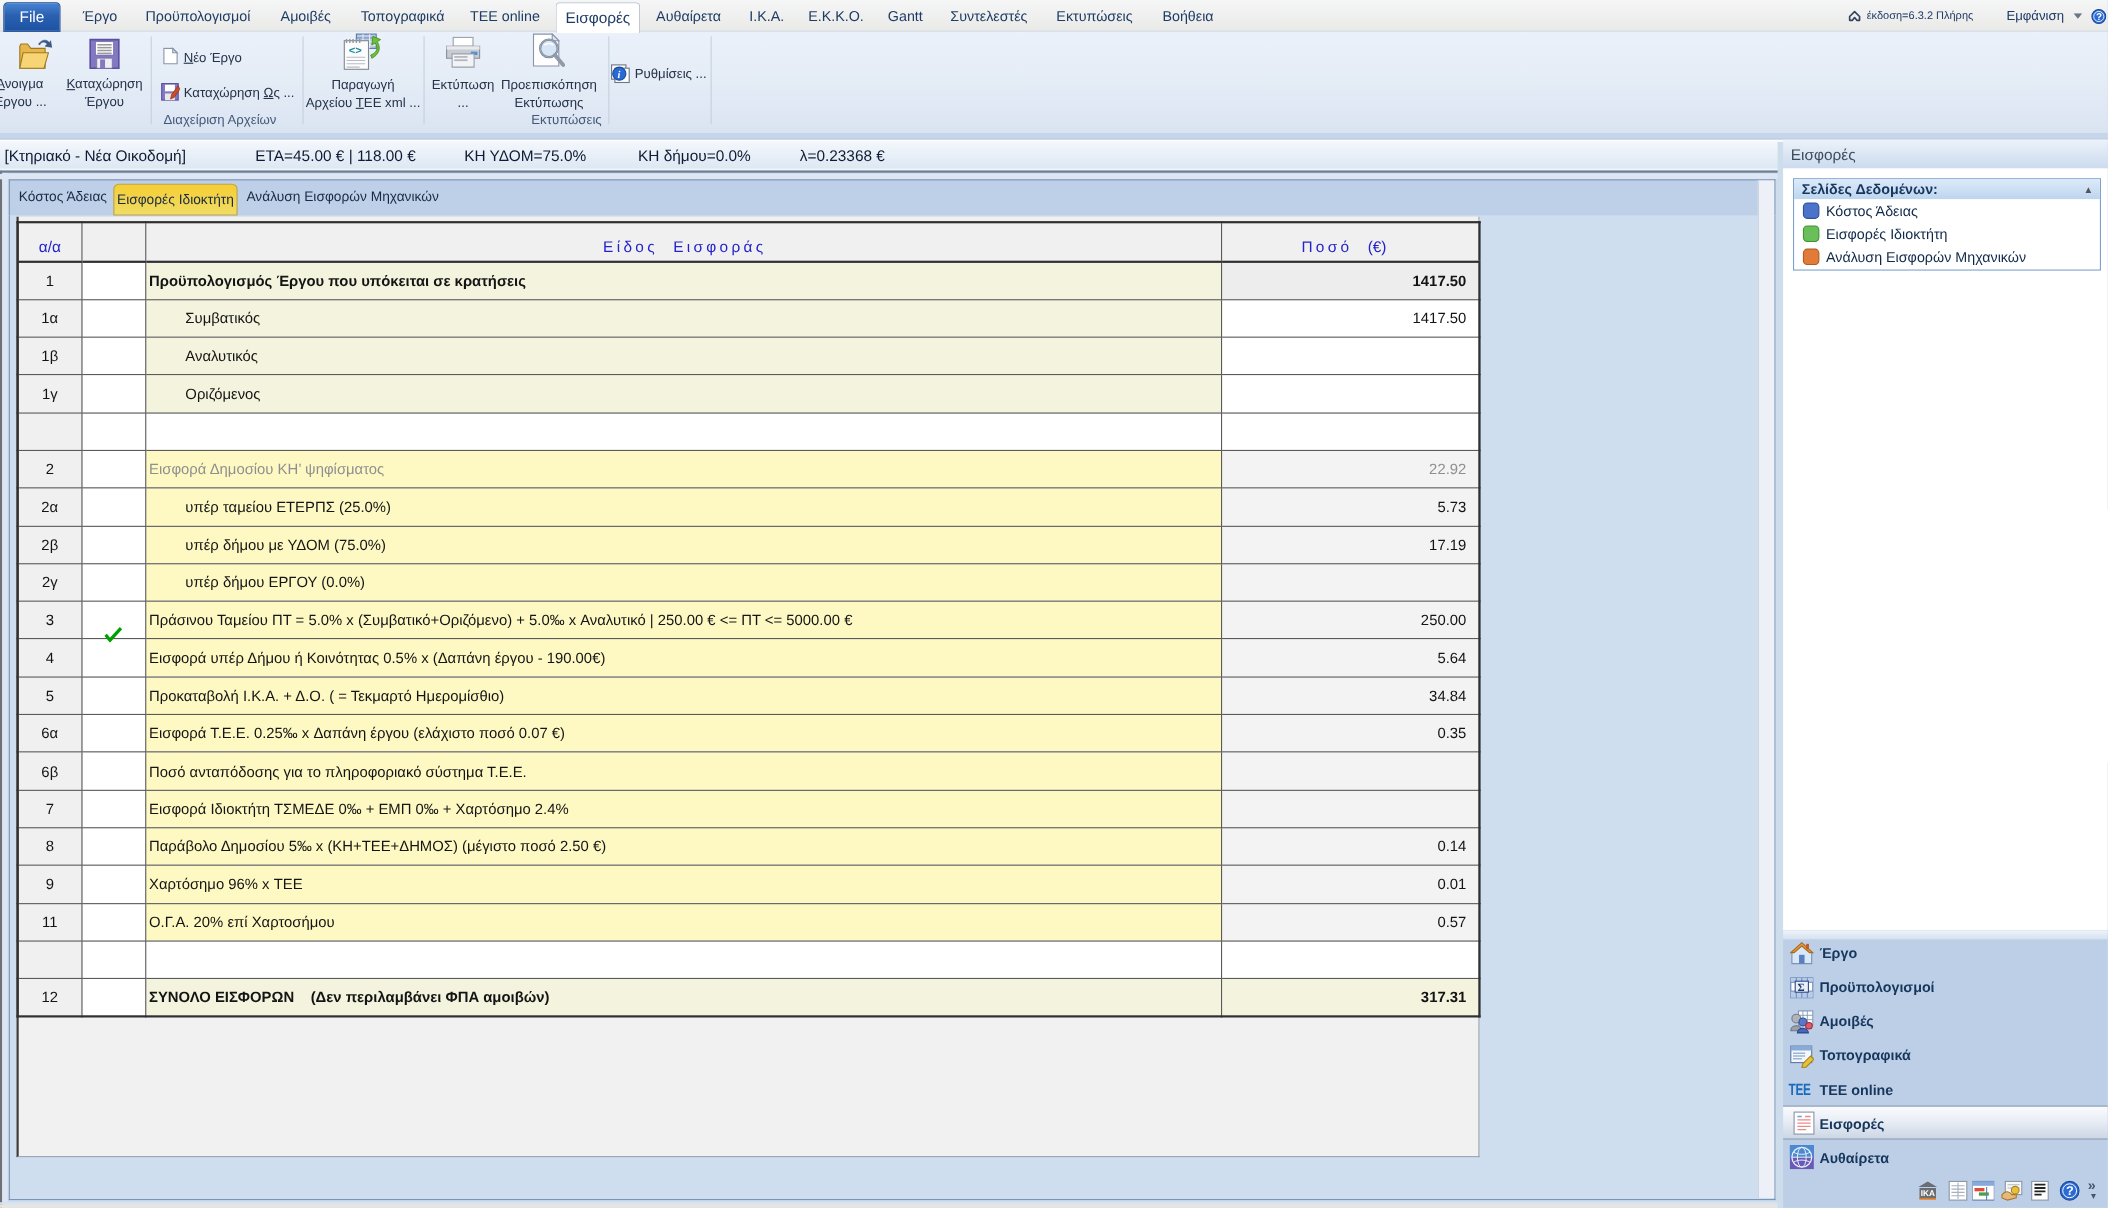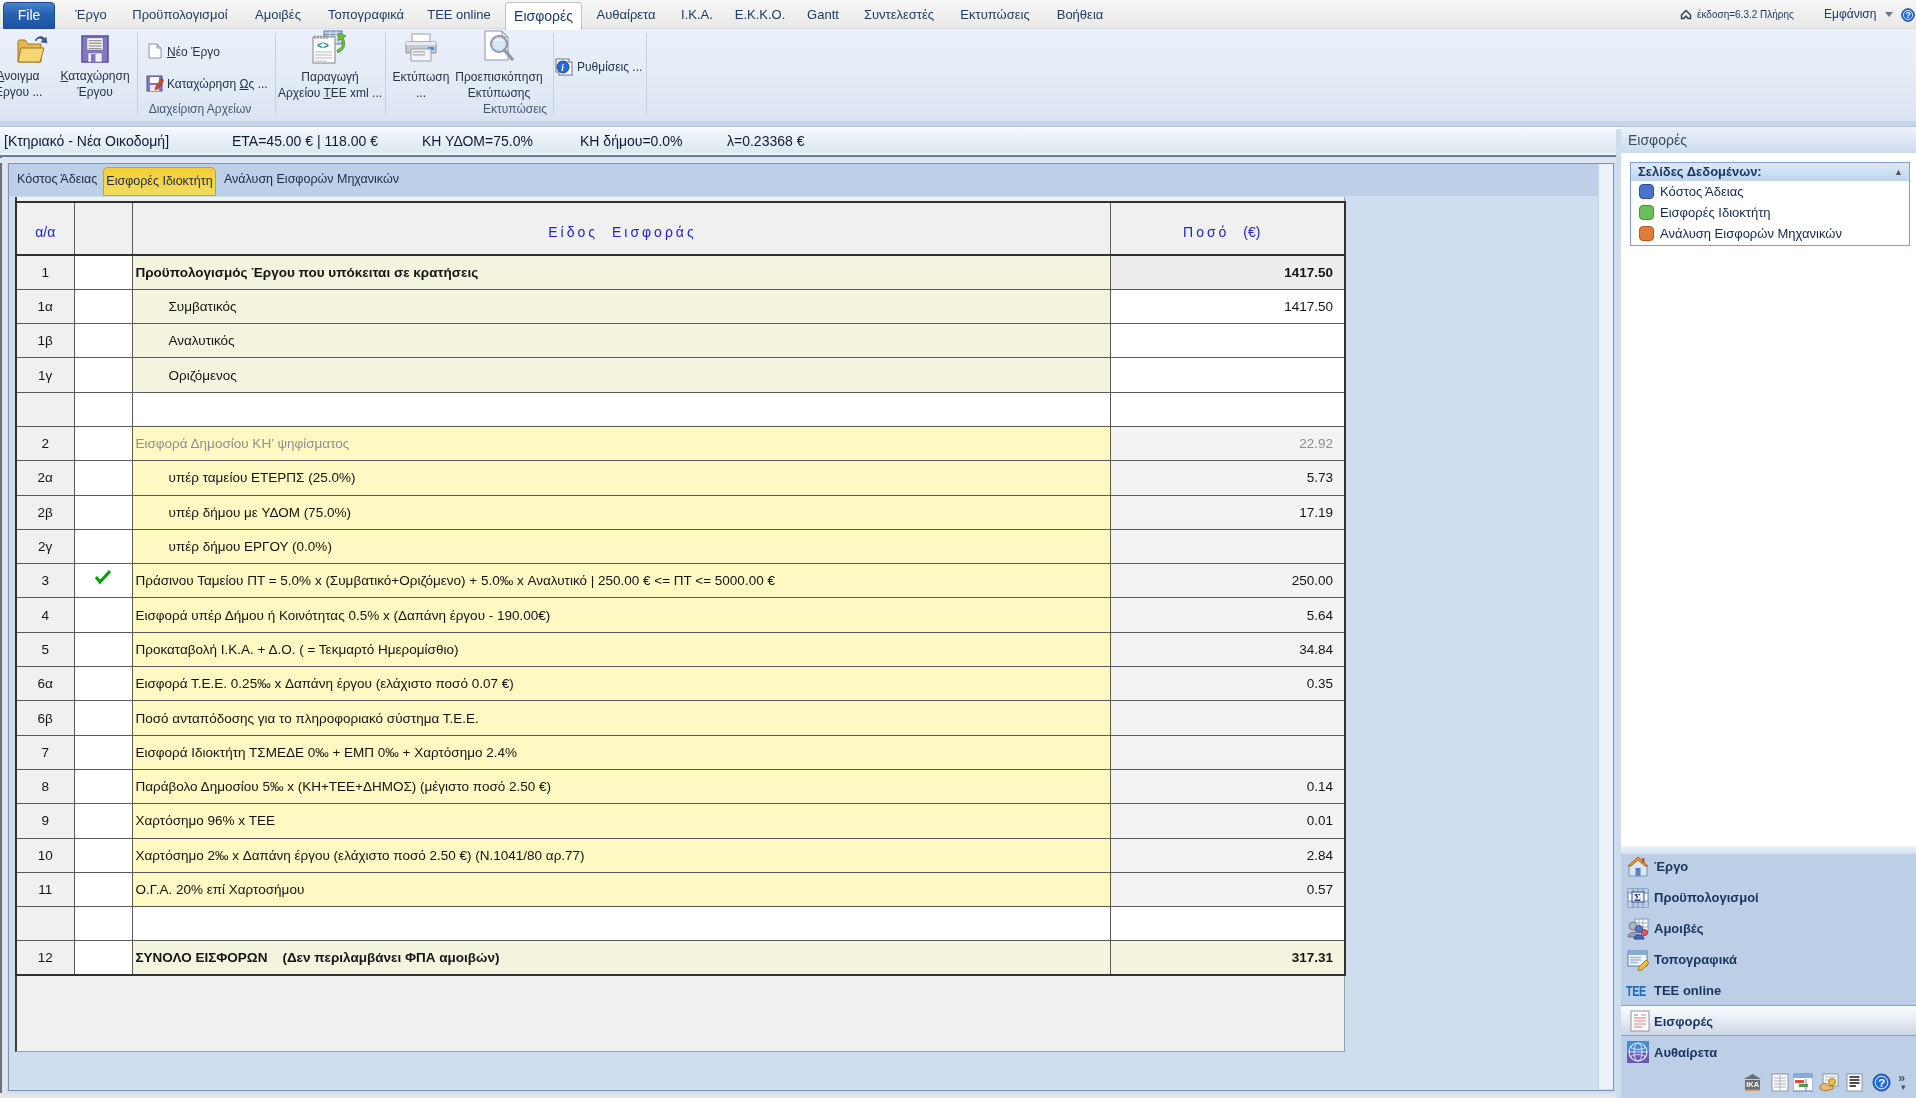--- a/index.html
+++ b/index.html
@@ -50,21 +50,21 @@
 #tbl { position:absolute; left:15px; top:201px; width:1331px; border-collapse:collapse;
   border:2px solid #303030;
   table-layout:fixed; font-size:13.5px; color:#141414; }
 #tbl td { border:1px solid #5a5a5a; padding:0; vertical-align:middle; overflow:hidden;
   white-space:nowrap; }
 #tbl .c1 { width:58px; background:#f0f0f0; text-align:center; }
 #tbl .c2 { width:58px; background:#fff; text-align:center; }
 #tbl .c3 { padding-left:3px; background:#fef9c3; }
 #tbl .c4 { width:235px; background:#f3f3f3; text-align:right; padding-right:11px; }
 #tbl tr { height:34.3px; }
-#tbl tr.hdr { height:53px; }
+#tbl tr.hdr { height:36px; }
 #tbl tr.hdr td { background:#f0f0f0; color:#2323cb; font-size:14px; text-align:center;
   letter-spacing:3px; word-spacing:7px; padding-top:7px; border-bottom:2px solid #303030; }
 .beige { background:#f4f4de !important; }
 .white { background:#fff !important; }
 .graytx { color:#8f8f8f; }
 .ind { padding-left:36px !important; }
 td.bold { font-weight:bold; }
 
 #paneltitle { position:absolute; left:1621px; top:127px; width:295px; height:26px;
   background:linear-gradient(#ecf2fa,#ccdbee); color:#3c4c60; font-size:14px;
@@ -250,26 +250,20 @@
         <td class="c3">Παράβολο Δημοσίου 5‰ x (ΚΗ+ΤΕΕ+ΔΗΜΟΣ) (μέγιστο ποσό 2.50 €)</td>
         <td class="c4">0.14</td>
       </tr>
 <tr>
         <td class="c1">9</td>
         <td class="c2"></td>
         <td class="c3">Χαρτόσημο 96% x ΤΕΕ</td>
         <td class="c4">0.01</td>
       </tr>
 <tr>
-        <td class="c1">10</td>
-        <td class="c2"></td>
-        <td class="c3">Χαρτόσημο 2‰ x Δαπάνη έργου (ελάχιστο ποσό 2.50 €) (Ν.1041/80 αρ.77)</td>
-        <td class="c4">2.84</td>
-      </tr>
-<tr>
         <td class="c1">11</td>
         <td class="c2"></td>
         <td class="c3">Ο.Γ.Α. 20% επί Χαρτοσήμου</td>
         <td class="c4">0.57</td>
       </tr>
 <tr>
         <td class="c1"></td>
         <td class="c2"></td>
         <td class="c3 white"></td>
         <td class="c4 white"></td>

